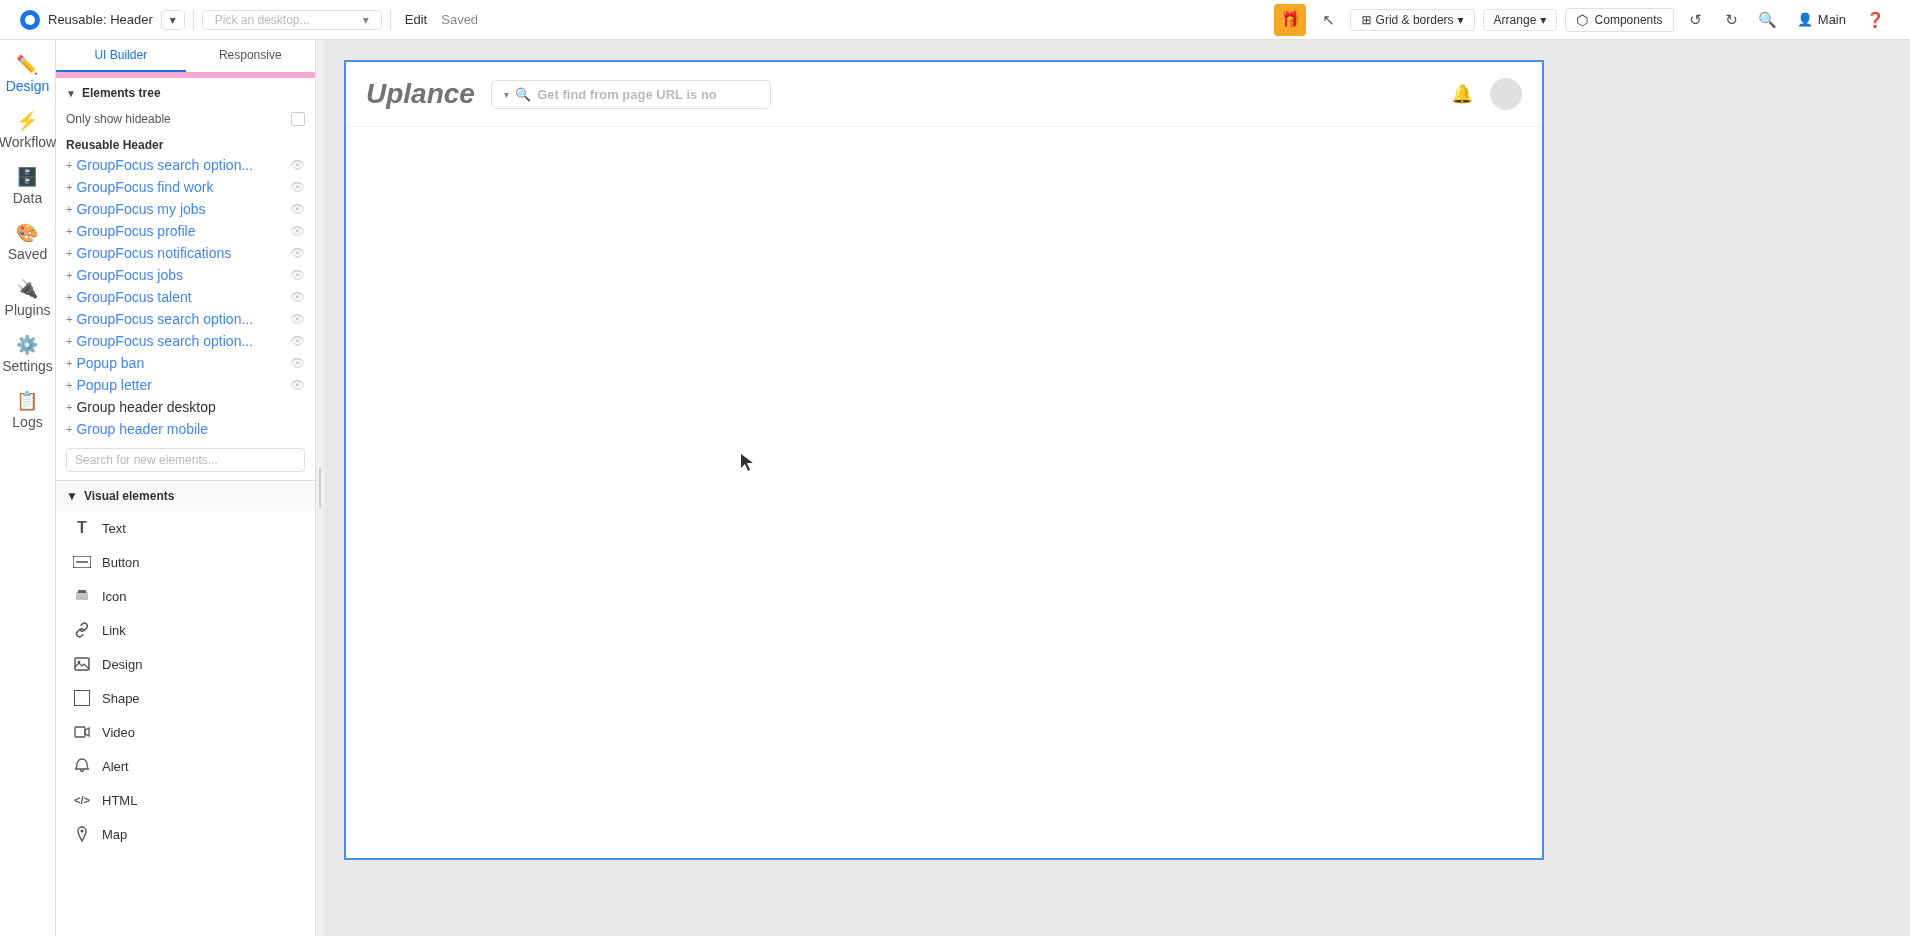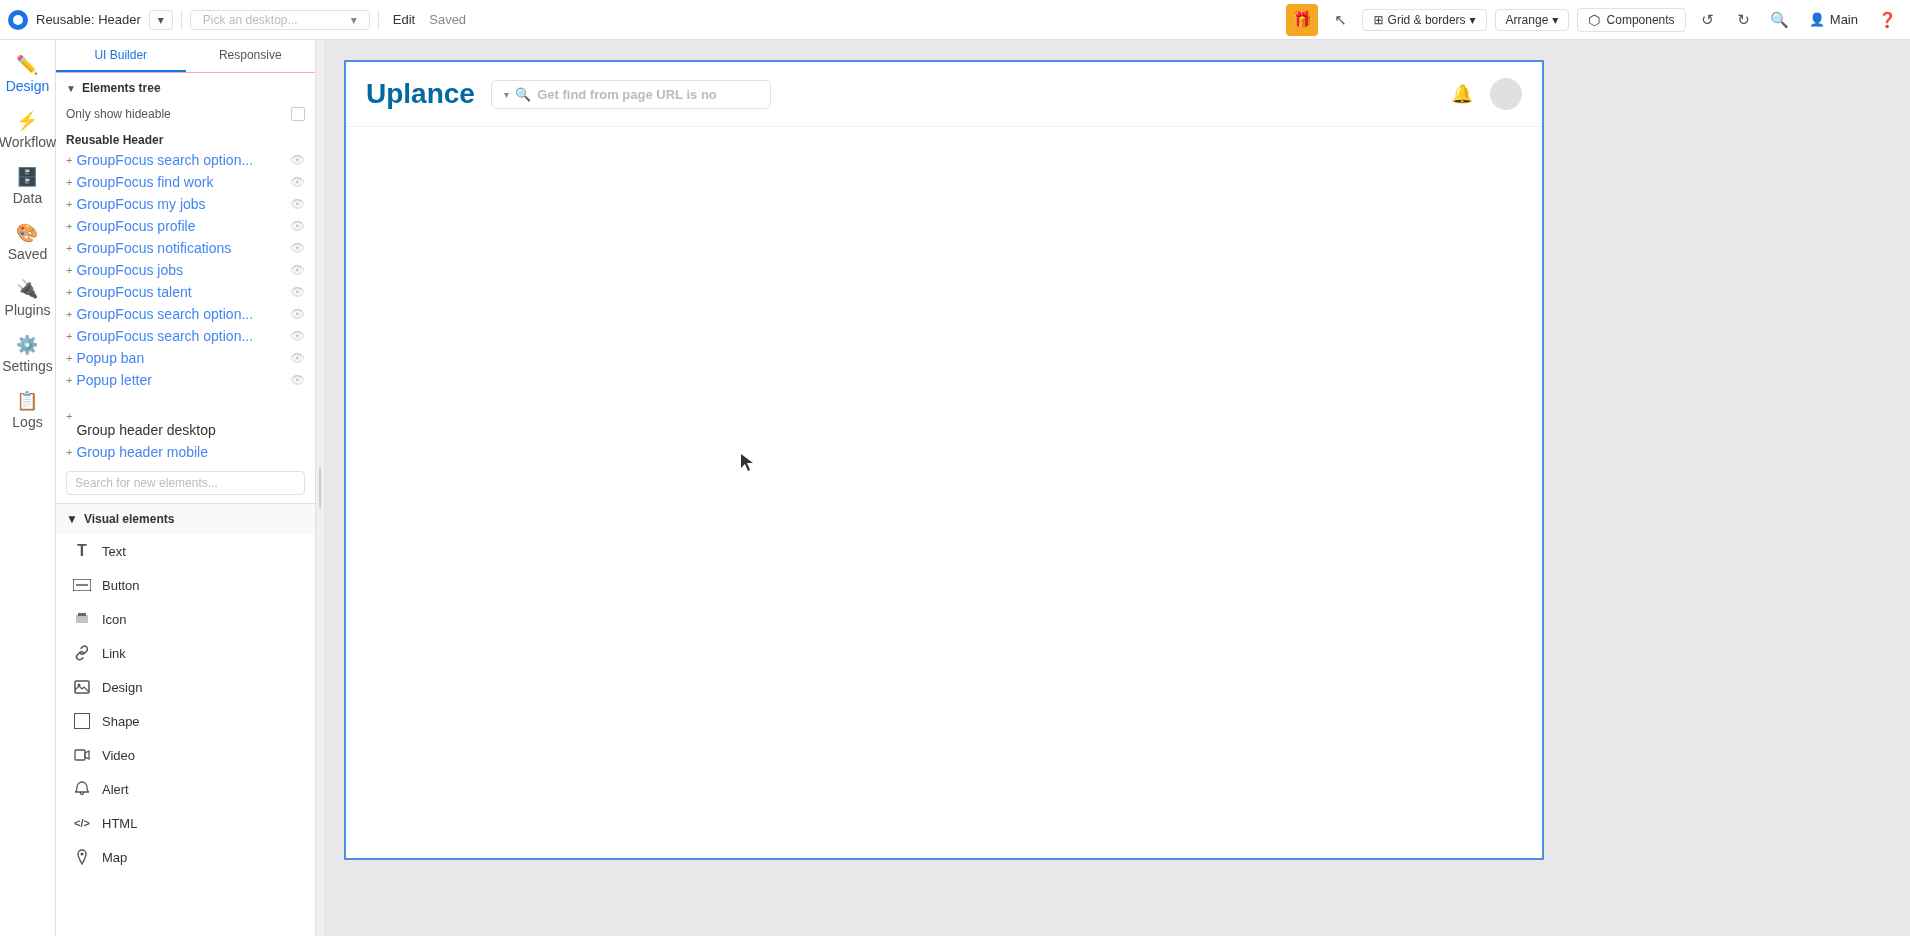--- a/index.html
+++ b/index.html
@@ -1,21 +1,21 @@
 <!DOCTYPE html>
 <html><head>
   <meta charset="utf-8">
   <style>
     * { margin: 0; padding: 0; box-sizing: border-box; }
     body { font-family: -apple-system, BlinkMacSystemFont, 'Segoe UI', sans-serif; font-size: 13px; background: #f0f0f0; display: flex; flex-direction: column; height: 936px; overflow: hidden; }
 
     
     .topbar {
       display: flex; align-items: center; height: 40px; background: #fff; border-bottom: 1px solid #e0e0e0;
-      padding: 0 8px; gap: 8px; flex-shrink: 0; z-index: 100;
+      padding: 0 20px; gap: 8px; flex-shrink: 0; z-index: 100;
     }
     .topbar-logo { width: 20px; height: 20px; border-radius: 50%; background: #1a73e8; display: flex; align-items: center; justify-content: center; flex-shrink: 0; }
     .topbar-logo-inner { width: 10px; height: 10px; border-radius: 50%; background: #fff; }
     .topbar-app-name { font-size: 13px; color: #333; font-weight: 500; }
     .topbar-dropdown { display: flex; align-items: center; gap: 4px; border: 1px solid #e0e0e0; border-radius: 4px; padding: 2px 8px; cursor: pointer; font-size: 12px; color: #555; }
     .topbar-pick { display: flex; align-items: center; gap: 4px; border: 1px solid #e0e0e0; border-radius: 4px; padding: 2px 12px; cursor: pointer; font-size: 12px; color: #888; flex: 0 0 auto; min-width: 180px; }
     .topbar-divider { width: 1px; height: 20px; background: #e0e0e0; }
     .topbar-edit { font-size: 13px; color: #333; cursor: pointer; padding: 0 6px; }
     .topbar-saved { font-size: 13px; color: #888; }
     .topbar-spacer { flex: 1; }
@@ -35,42 +35,42 @@
     .icon-sidebar-item { display: flex; flex-direction: column; align-items: center; gap: 2px; padding: 6px 4px; cursor: pointer; border-radius: 6px; width: 48px; }
     .icon-sidebar-item.active { color: #1a73e8; }
     .icon-sidebar-item .icon { font-size: 18px; }
     .icon-sidebar-item .label { font-size: 14px; color: #555; text-align: center; }
     .icon-sidebar-item.active .label { color: #1a73e8; }
 
     
     .panel {
       width: 260px; background: #fff; border-right: 1px solid #e0e0e0; display: flex; flex-direction: column; flex-shrink: 0; overflow: hidden;
     }
-    .panel-tabs { display: flex; border-bottom: 1px solid #f9a8d4; }
+    .panel-tabs { display: flex; border-bottom: 6px solid #f9a8d4; }
     .panel-tab { flex: 1; text-align: center; padding: 8px; font-size: 12px; cursor: pointer; color: #555; }
     .panel-tab.active { color: #1a73e8; border-bottom: 2px solid #1a73e8; font-weight: 500; }
 
     .panel-content { flex: 1; overflow-y: auto; }
 
     
     .section-header { display: flex; align-items: center; gap: 6px; padding: 8px 10px; font-size: 12px; font-weight: 600; color: #333; }
     .section-header .arrow { font-size: 10px; color: #555; }
 
     .hideable-row { display: flex; align-items: center; justify-content: space-between; padding: 4px 10px 8px; }
     .hideable-label { font-size: 12px; color: #555; }
     .checkbox { width: 14px; height: 14px; border: 1px solid #ccc; border-radius: 2px; background: #fff; }
 
     .reusable-header { padding: 4px 10px 2px; font-size: 12px; color: #333; font-weight: 700; }
 
     .tree-item { display: flex; align-items: center; justify-content: space-between; padding: 3px 10px; cursor: pointer; }
     .tree-item-left { display: flex; align-items: center; gap: 4px; }
     .tree-item-icon { color: #888; font-size: 11px; }
     .tree-item-label { font-size: 14px; color: #888; }
     .tree-item-label.blue { color: #4285f4; }
-    .tree-item-label.dark { color: #333; margin-top: 28px; }
+    .tree-item-label.dark { color: #333; }
     .tree-item-eye { color: #ccc; font-size: 12px; }
 
     .search-new { padding: 8px 10px; }
     .search-new input { width: 100%; border: 1px solid #e0e0e0; border-radius: 4px; padding: 4px 8px; font-size: 12px; color: #888; outline: none; }
     .search-new input::placeholder { color: #bbb; }
 
     
     .visual-section-header { display: flex; align-items: center; gap: 6px; padding: 8px 10px; font-size: 12px; font-weight: 600; color: #333; background: #f9f9f9; border-top: 1px solid #e0e0e0; }
 
     .visual-item { display: flex; align-items: center; gap: 10px; padding: 7px 16px; cursor: pointer; }
@@ -80,21 +80,21 @@
     
     .resize-handle { width: 8px; background: transparent; cursor: col-resize; display: flex; align-items: center; justify-content: center; flex-shrink: 0; }
     .resize-handle-inner { width: 2px; height: 40px; background: #ccc; border-radius: 1px; }
 
     
     .canvas-area { flex: 1; background: #e8e8e8; overflow: auto; display: flex; align-items: flex-start; justify-content: flex-start; padding: 20px; }
     .canvas-frame { background: #fff; border: 2px solid #4a90e2; min-width: 1200px; min-height: 800px; position: relative; }
 
     
     .canvas-header { display: flex; align-items: center; padding: 16px 20px; gap: 16px; border-bottom: 1px solid #f0f0f0; }
-    .canvas-logo { font-size: 28px; font-weight: 700; color: #0369a1; }
+    .canvas-logo { font-size: 28px; font-weight: 700; color: #737373; font-style: italic; }
     .canvas-search { display: flex; align-items: center; gap: 6px; border: 1px solid #e0e0e0; border-radius: 6px; padding: 6px 12px; min-width: 280px; color: #888; font-size: 13px; }
     .canvas-search-arrow { font-size: 10px; }
     .canvas-search-icon { font-size: 13px; }
     .canvas-spacer { flex: 1; }
     .canvas-bell { font-size: 18px; color: #555; }
     .canvas-avatar { width: 32px; height: 32px; border-radius: 50%; background: #e0e0e0; }
 
     .cursor-dot { position: absolute; left: 395px; top: 380px; width: 12px; height: 12px; pointer-events: none; }
     .cursor-dot::before { content: ''; display: block; width: 12px; height: 12px; }
 

